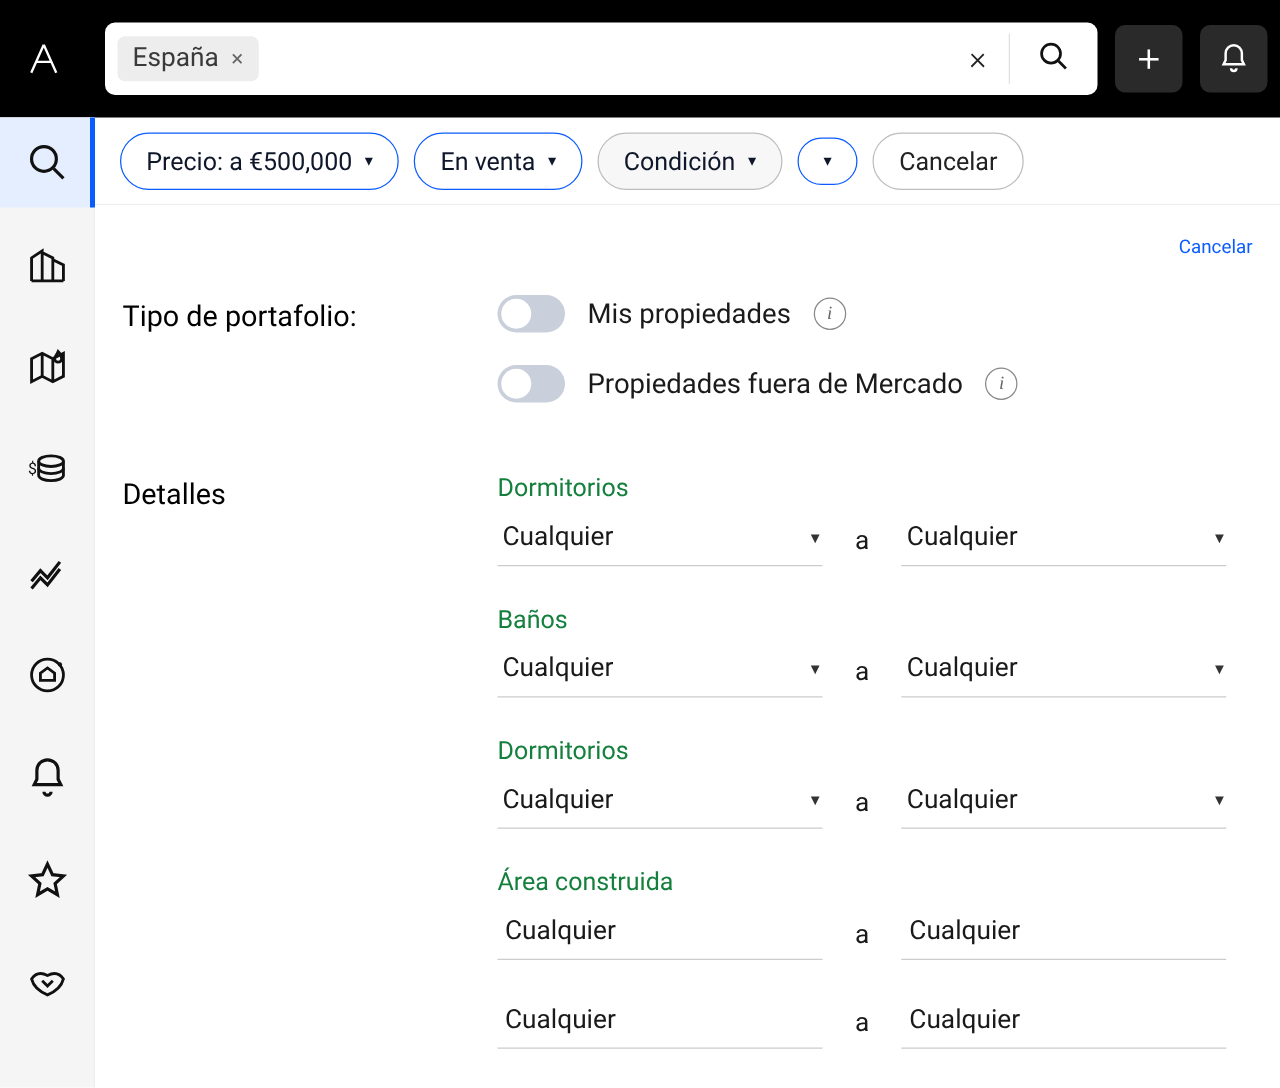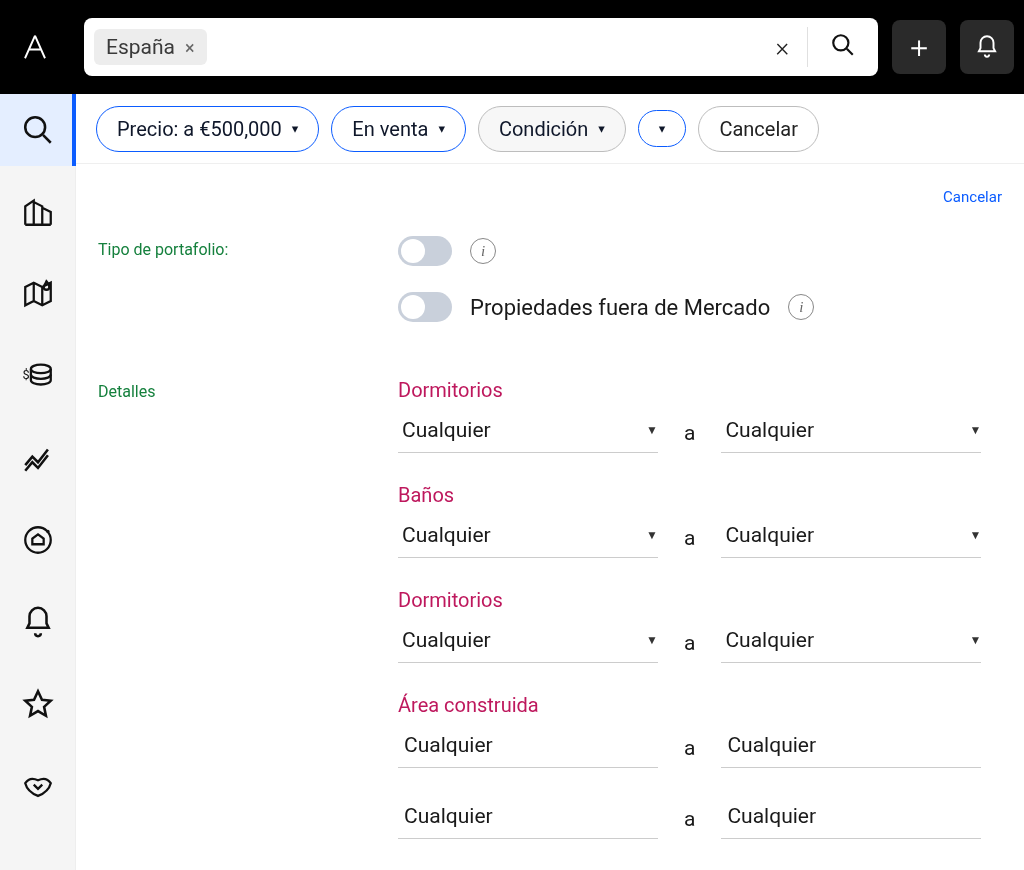--- a/index.html
+++ b/index.html
@@ -158,22 +158,22 @@
     color: #0b5cff;
     font-size: 15px;
     cursor:pointer;
   }
   .form-row {
     display:flex;
     margin-bottom: 30px;
   }
   .form-label {
     width: 300px;
-    font-size: 16px;
-    color:#15803d;
+    font-size: 23px;
+    color:#000000;
     padding-top: 4px;
   }
   .form-field { flex:1; }
   .toggle-row {
     display:flex;
     align-items:center;
     gap: 18px;
     margin-bottom: 26px;
     font-size: 22px;
   }
@@ -196,21 +196,21 @@
     left:3px;
   }
   .info-circle {
     width:26px;height:26px;border:1.5px solid #888;border-radius:50%;
     display:flex;align-items:center;justify-content:center;
     font-size:15px;color:#666;font-style:italic;font-family:serif;
   }
   .detail-group { margin-bottom: 30px; }
   .detail-label {
     font-size: 20px;
-    color: #be185d;
+    color: #15803d;
     margin-bottom: 10px;
   }
   .range-row {
     display:flex;
     align-items:center;
     gap: 26px;
   }
   .select {
     width: 260px;
     border-bottom: 1px solid #ccc;
@@ -350,20 +350,21 @@
     <div class="panel">
       <div class="cancel-row">
         <span class="cancel-link">Cancelar</span>
       </div>
 
       <div class="form-row">
         <div class="form-label">Tipo de portafolio:</div>
         <div class="form-field">
           <div class="toggle-row">
             <div class="toggle"></div>
+            <span>Mis propiedades</span>
             <div class="info-circle">i</div>
           </div>
           <div class="toggle-row">
             <div class="toggle"></div>
             <span>Propiedades fuera de Mercado</span>
             <div class="info-circle">i</div>
           </div>
         </div>
       </div>
 

